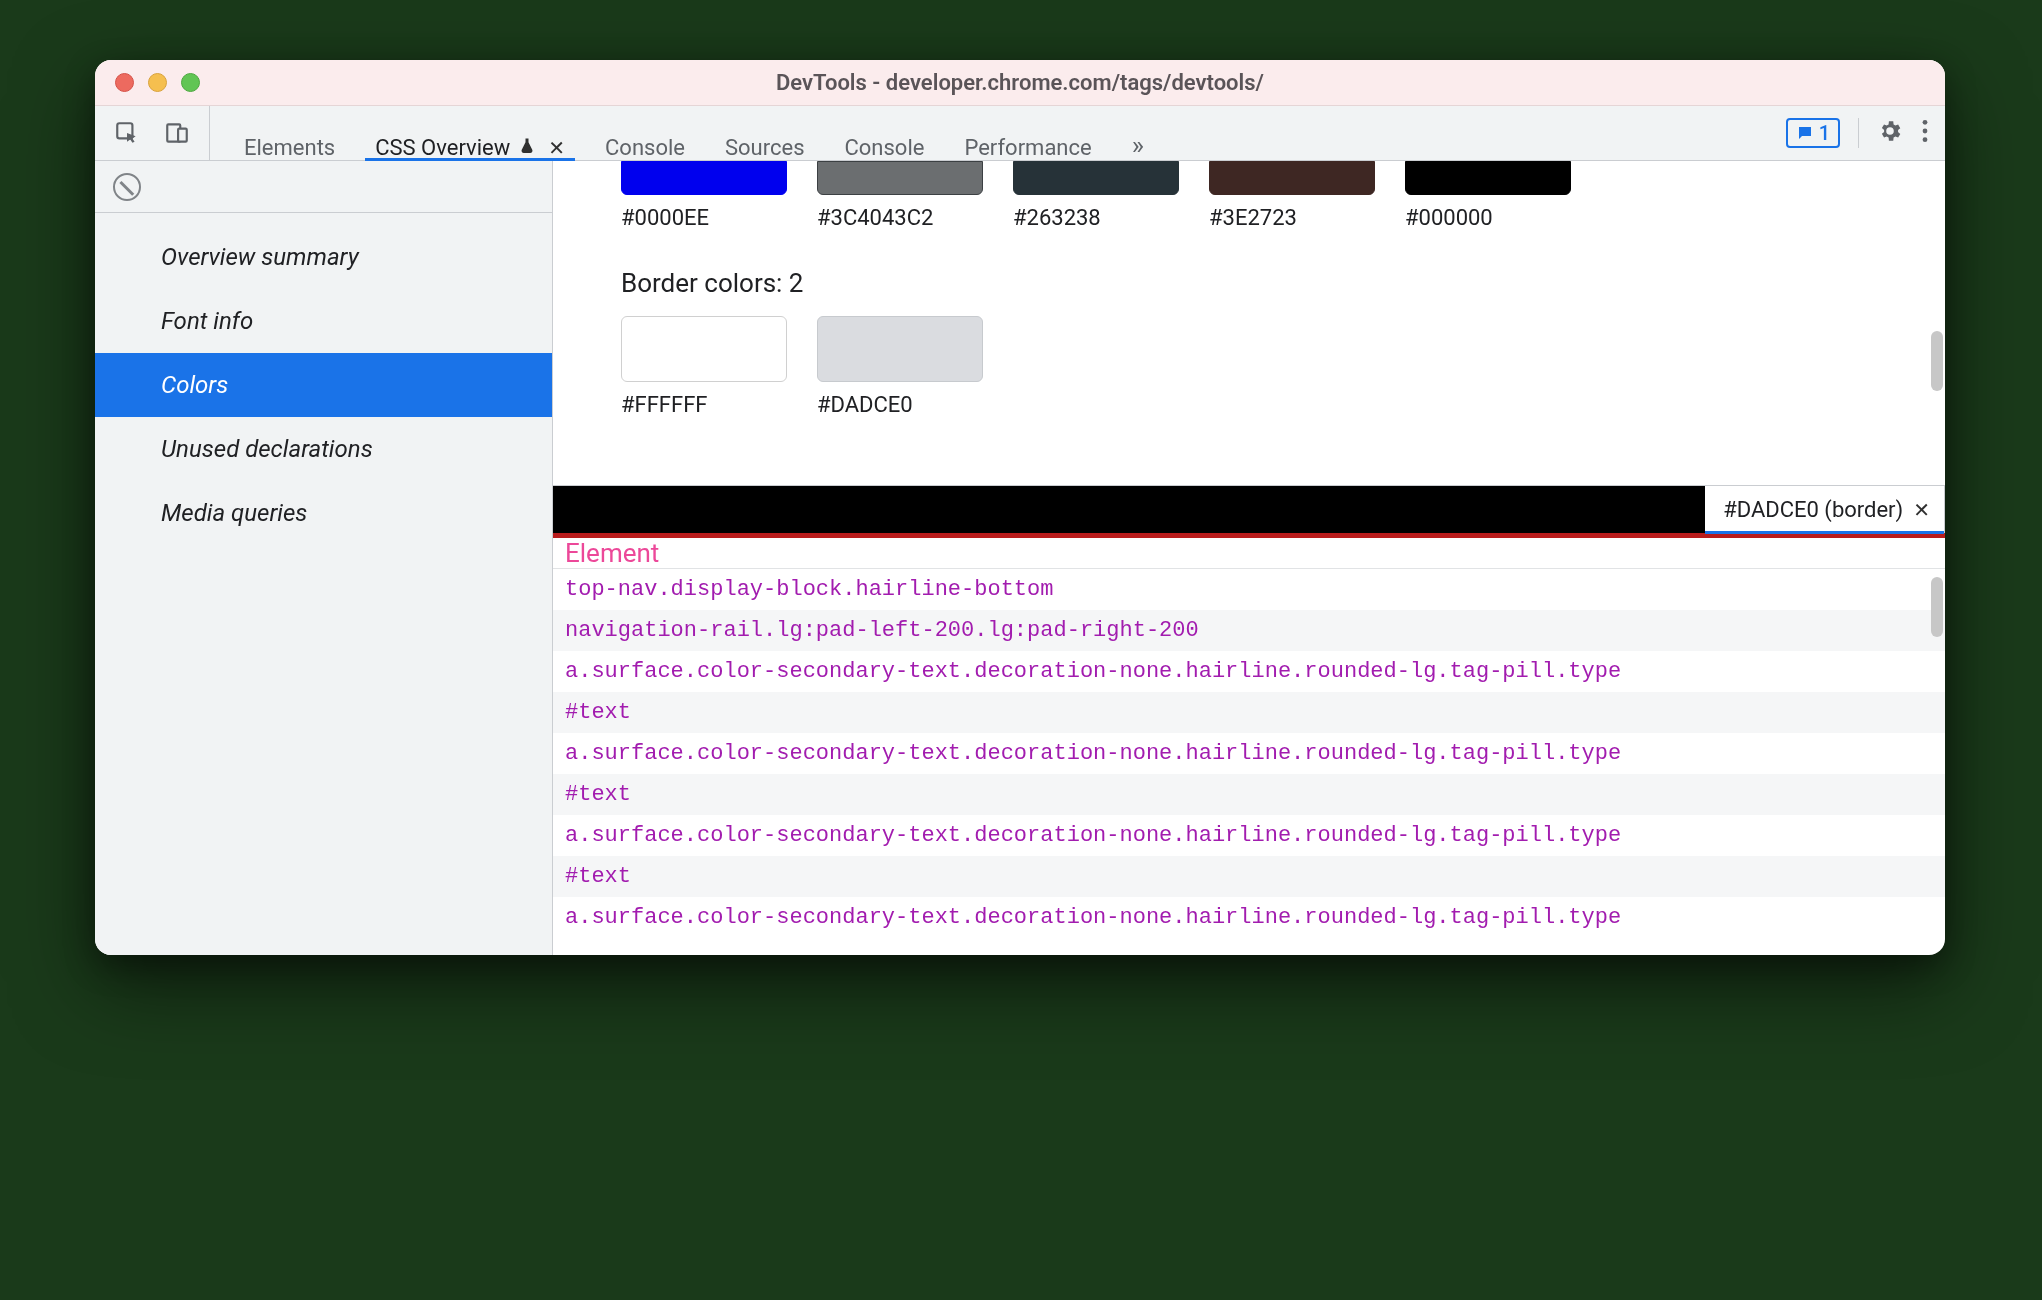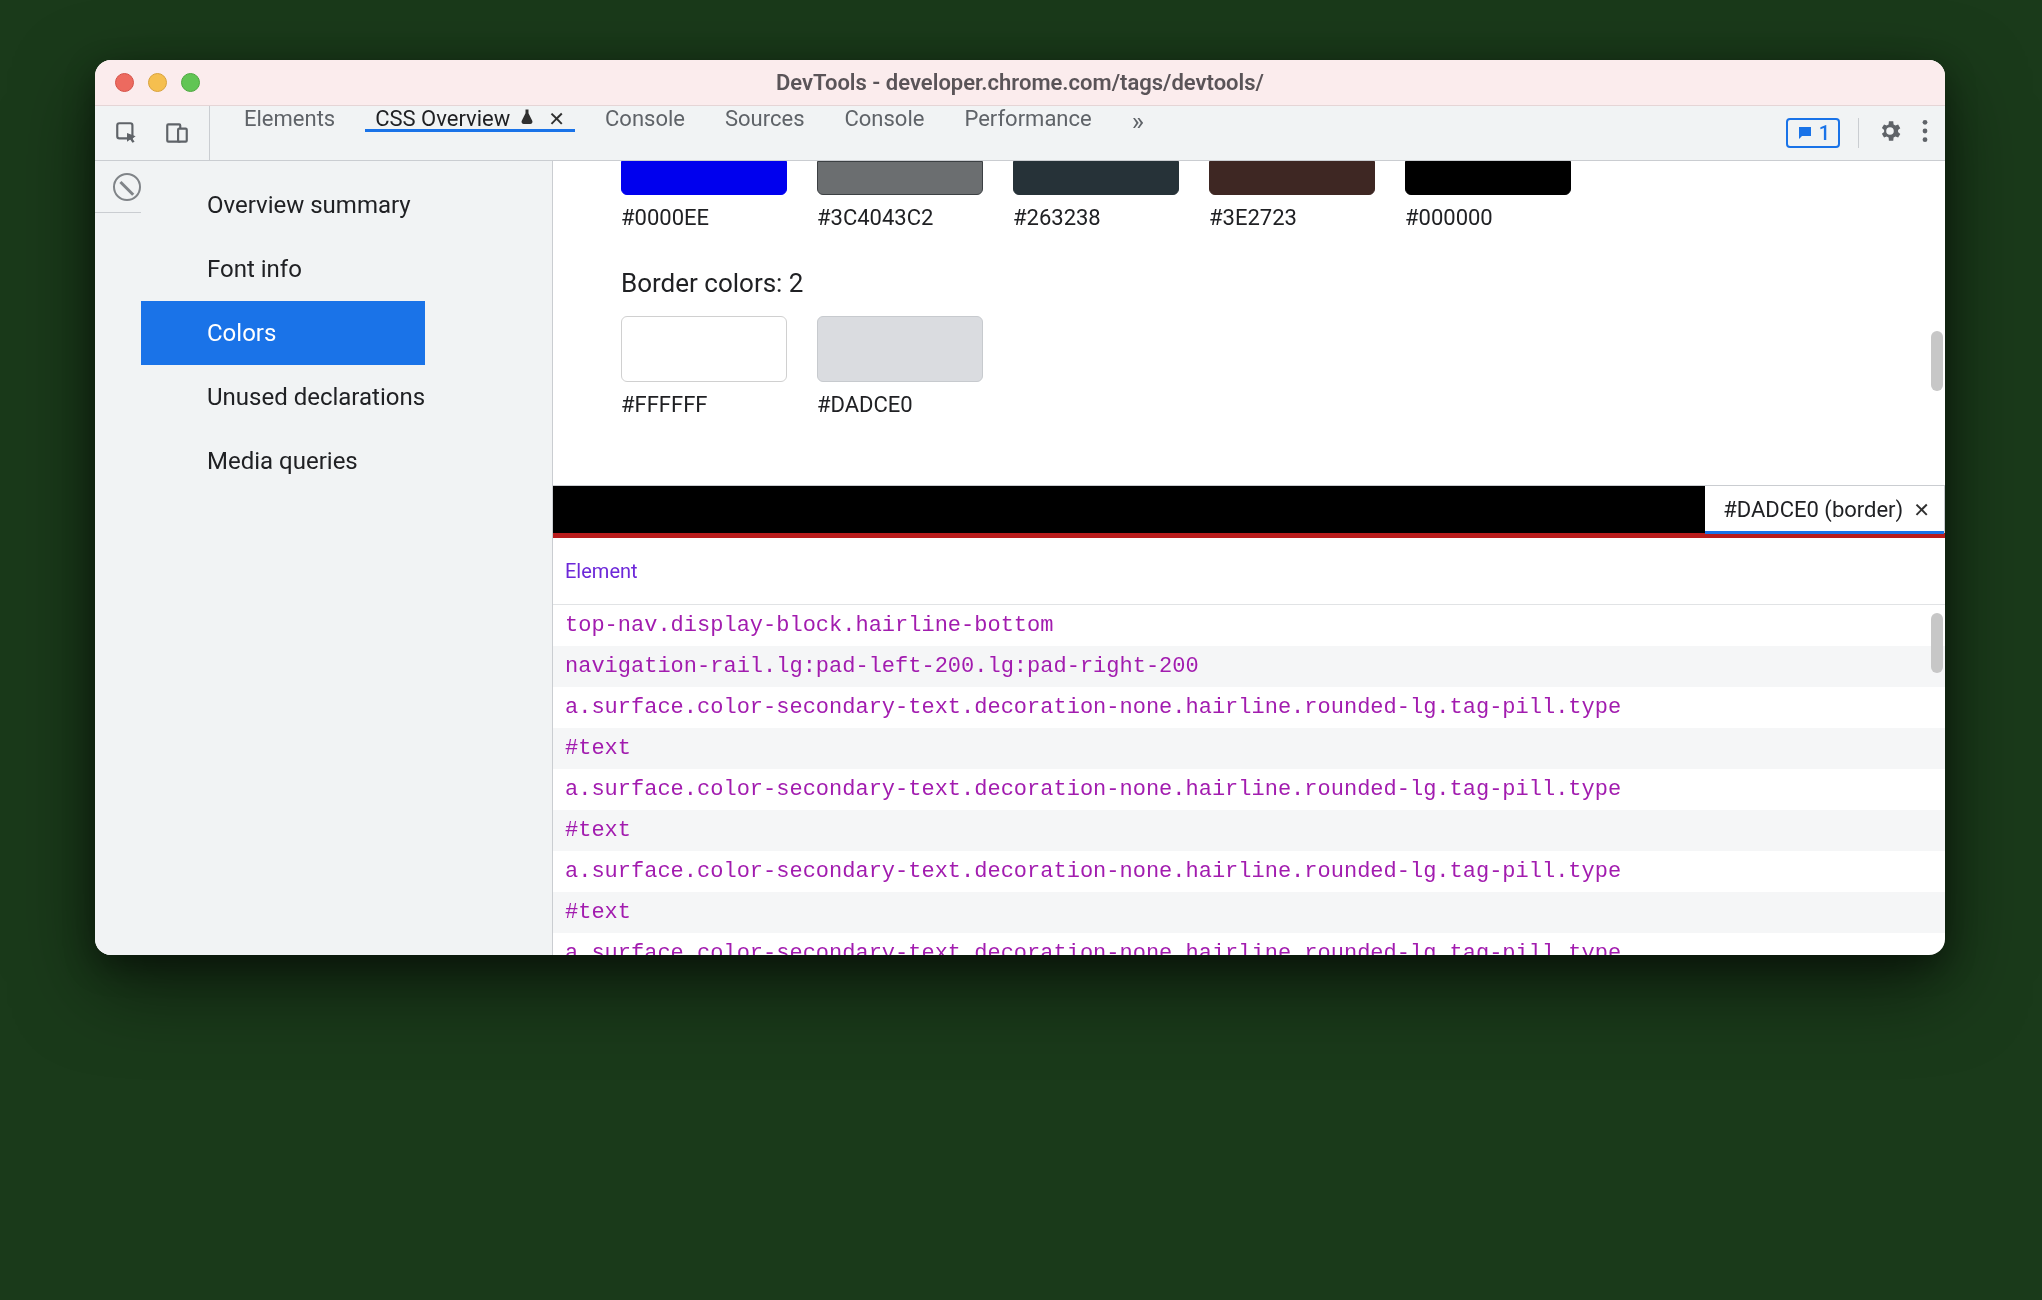--- a/index.html
+++ b/index.html
@@ -62,21 +62,21 @@
     gap: 22px;
     padding: 0 18px;
     border-right: 1px solid #cacdd1;
   }
   .icon-inspect, .icon-device {
     width: 28px; height: 28px; display:flex; align-items:center; justify-content:center;
     color:#5f6368;
   }
   .tabs {
     display: flex;
-    align-items: flex-start;
+    align-items: flex-end;
     flex: 1;
     padding-left: 14px;
   }
   .tab {
     padding: 0 20px;
     display: flex;
     align-items: center;
     gap: 8px;
     cursor: default;
     position: relative;
@@ -112,21 +112,21 @@
   .gear, .kebab { color:#5f6368;}
   .content {
     flex:1;
     display:flex;
     min-height:0;
   }
   .sidebar {
     width: 458px;
     background:#f1f3f4;
     border-right:1px solid #cacdd1;
-    display:flex; flex-direction:row;
+    display:flex; flex-direction:column;font-style:italic;
   }
   .sidebar-top {
     height:52px;
     display:flex; align-items:center;
     padding-left:18px;
     border-bottom:1px solid #cacdd1;
   }
   .no-circle {
     width:28px; height:28px; border:2.5px solid #808488; border-radius:50%;
     position:relative;
@@ -208,23 +208,23 @@
     font-size:22px; color:#202124;
     gap:10px;
     position:relative;
   }
   .detail-tab::after {
     content:""; position:absolute; left:0; right:0; bottom:-1px; height:3px;
     background:#1a73e8;
   }
   .detail-tab .close-x { font-size:20px; color:#303030;}
   .det-head {
-    padding: 21px 12px;
-    font-size:20px;
-    color:#6d28d9;
+    padding: 0 12px;
+    font-size:26px;
+    color:#ec4899;
     border-bottom:1px solid #e1e3e5;
     background:#fff;
   }
   .det-list {
     flex:1; overflow:hidden;
     font-family: Menlo, Consolas, "Courier New", monospace;
     font-size: 22px;
     position:relative;
   }
   .det-row {

